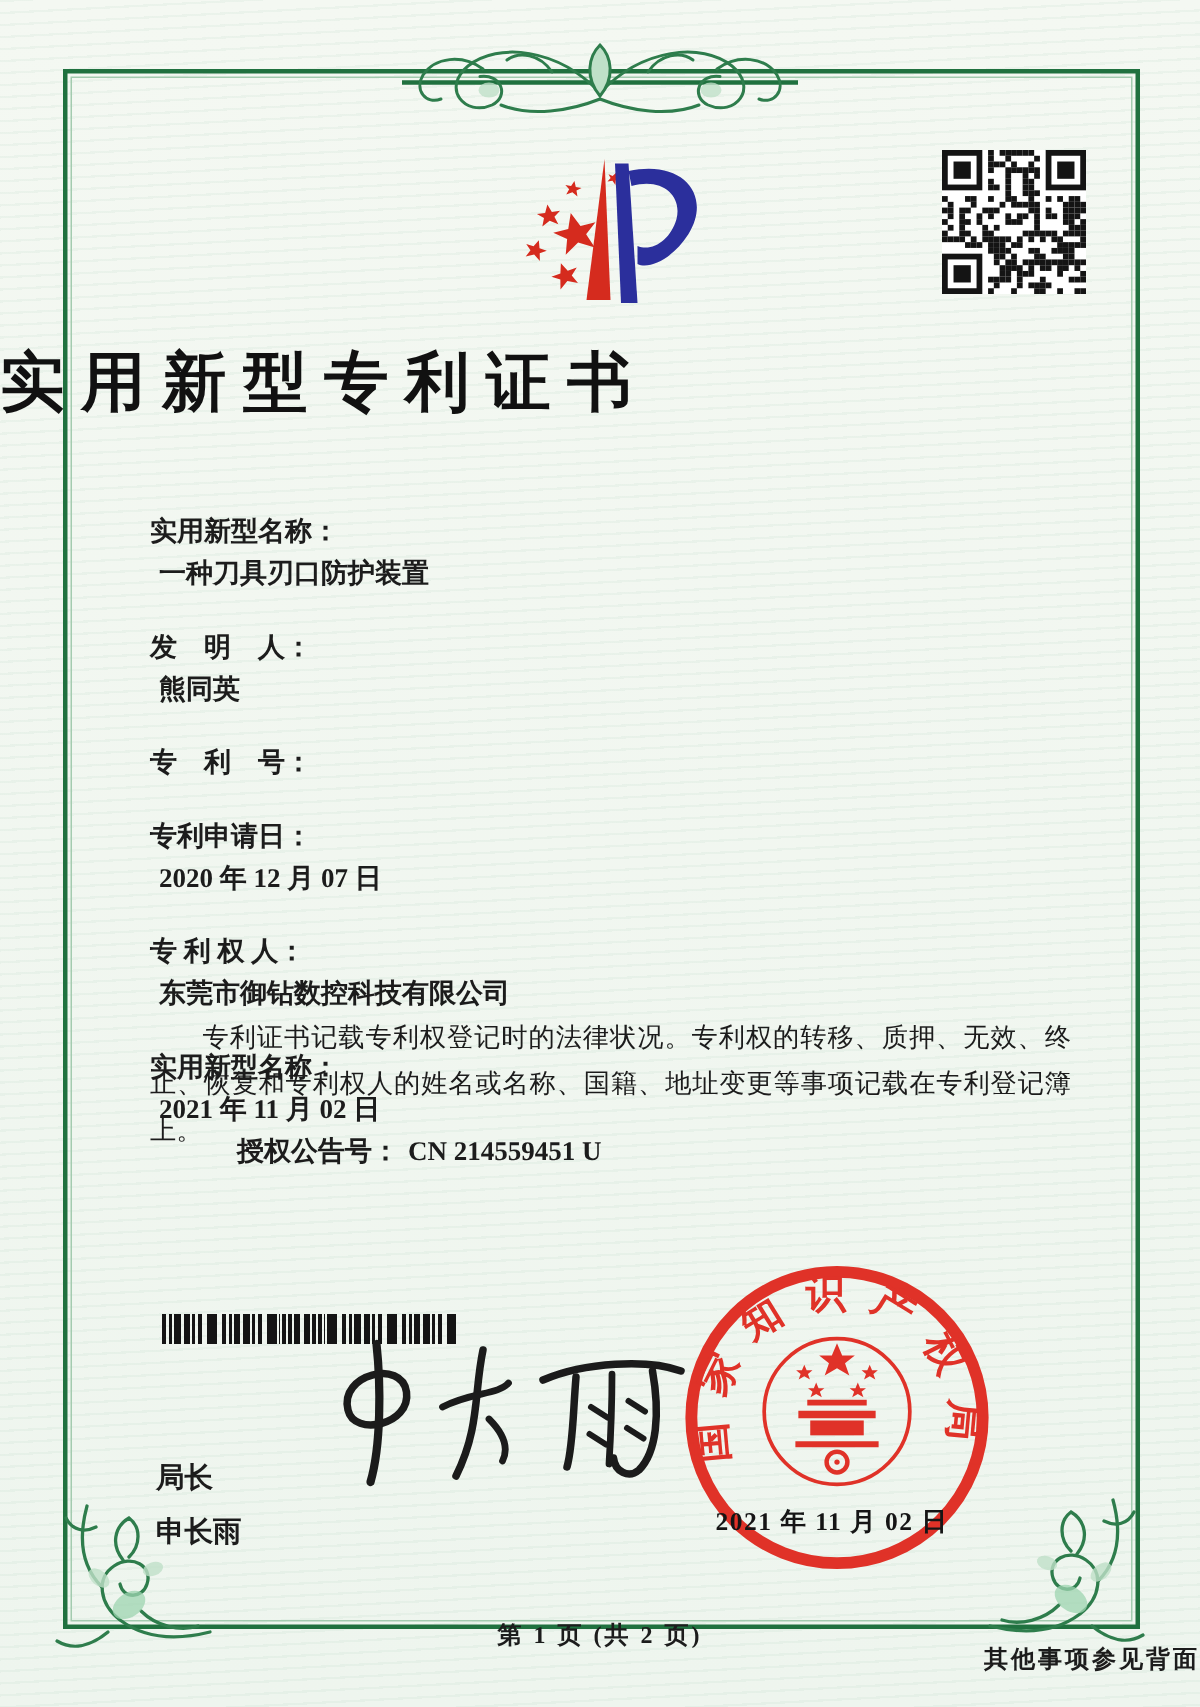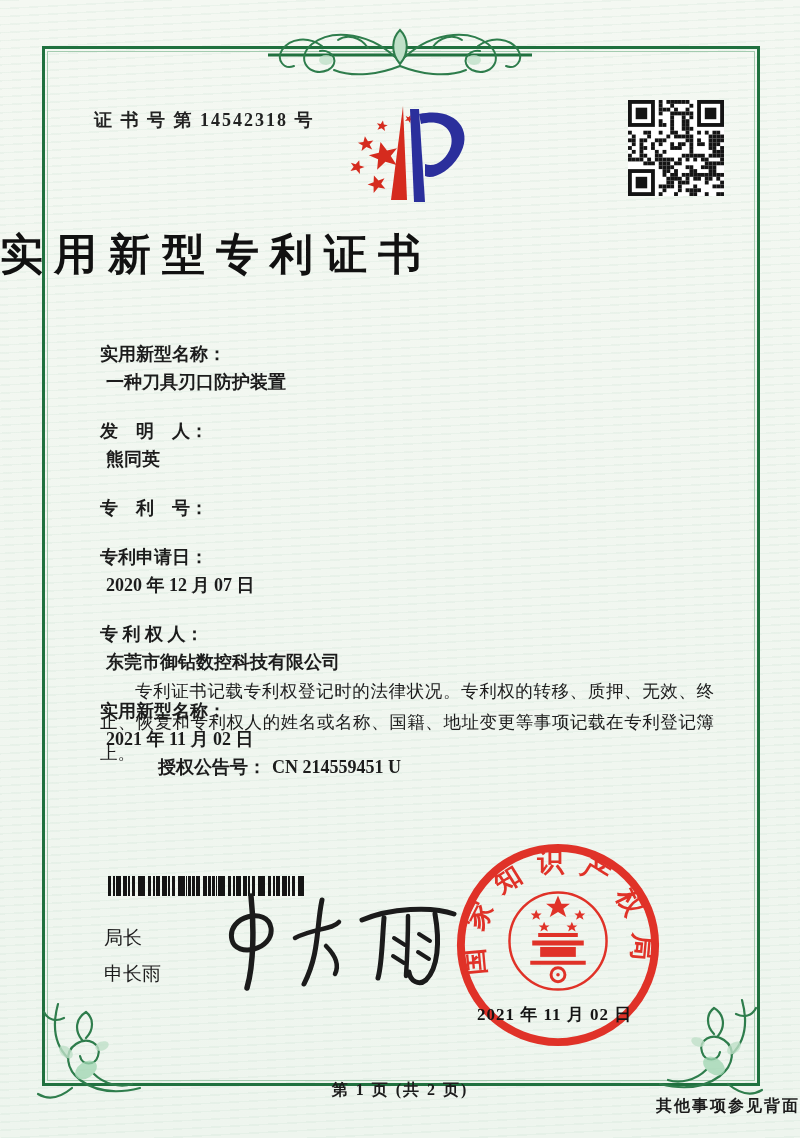--- a/index.html
+++ b/index.html
@@ -57,21 +57,21 @@
   .paragraphs p { text-indent:2em; }
 
   .barcode {
     left:108px; top:876px; width:196px; height:20px;
     background:
       repeating-linear-gradient(90deg,#141414 0 2px,rgba(0,0,0,0) 2px 5px),
       repeating-linear-gradient(90deg,#141414 0 3px,rgba(0,0,0,0) 3px 8px),
       repeating-linear-gradient(90deg,#141414 0 1px,rgba(0,0,0,0) 1px 6px);
   }
 
-  .signer { left:104px; top:920px; font-size:19px; font-weight:400; line-height:36px; }
+  .signer { left:104px; top:968px; font-size:19px; font-weight:700; line-height:36px; }
   .signature-svg { left:192px; top:884px; width:300px; height:120px; }
 
   .seal { left:449px; top:836px; width:218px; height:218px; opacity:.93; z-index:4; }
   .seal-date {
     left:477px; top:1003px; font-size:17px; font-weight:bold; color:#151515;
     letter-spacing:1px; z-index:5;
   }
 
   .page-info { left:0; right:0; top:1050px; text-align:center; font-size:16px; font-weight:600; letter-spacing:2px;margin-top:30px; }
   .back-note { left:0; right:0; top:1096px; text-align:right; font-size:16px; font-weight:600; letter-spacing:2px; }
@@ -124,21 +124,20 @@
       <path d="M36,22 C28,26 20,24 16,16"></path>
       <path d="M44,92 C32,102 20,104 10,98"></path>
       <path d="M66,78 C76,88 92,92 104,88"></path>
       <path d="M54,44 C46,34 48,22 58,16 C66,22 66,34 58,42"></path>
     </g>
     <ellipse cx="58" cy="74" rx="12" ry="8" fill="#9ed4b0" opacity=".75" transform="rotate(-35 58 74)"></ellipse>
     <ellipse cx="38" cy="56" rx="8" ry="5" fill="#bfe0c8" opacity=".8" transform="rotate(40 38 56)"></ellipse>
     <ellipse cx="74" cy="50" rx="7" ry="4.5" fill="#bfe0c8" opacity=".8" transform="rotate(-20 74 50)"></ellipse>
   </svg>
 
-  <div class="abs cert-no">证 书 号 第 14542318 号</div>
 
   <svg class="abs logo" viewBox="0 0 172 126">
     <defs>
       <path id="star1" d="M0,-10 L2.9,-3.1 10,-3.1 4.5,1.2 6.9,8.1 0,4 -6.9,8.1 -4.5,1.2 -10,-3.1 -2.9,-3.1 Z"></path>
     </defs>
     <g fill="#d52b1e">
       <use href="#star1" transform="translate(51,64) scale(1.45) rotate(-14)"></use>
       <use href="#star1" transform="translate(24,75) scale(0.72) rotate(18)"></use>
       <use href="#star1" transform="translate(33,52) scale(0.78) rotate(-8)"></use>
       <use href="#star1" transform="translate(49,34) scale(0.55) rotate(10)"></use>

